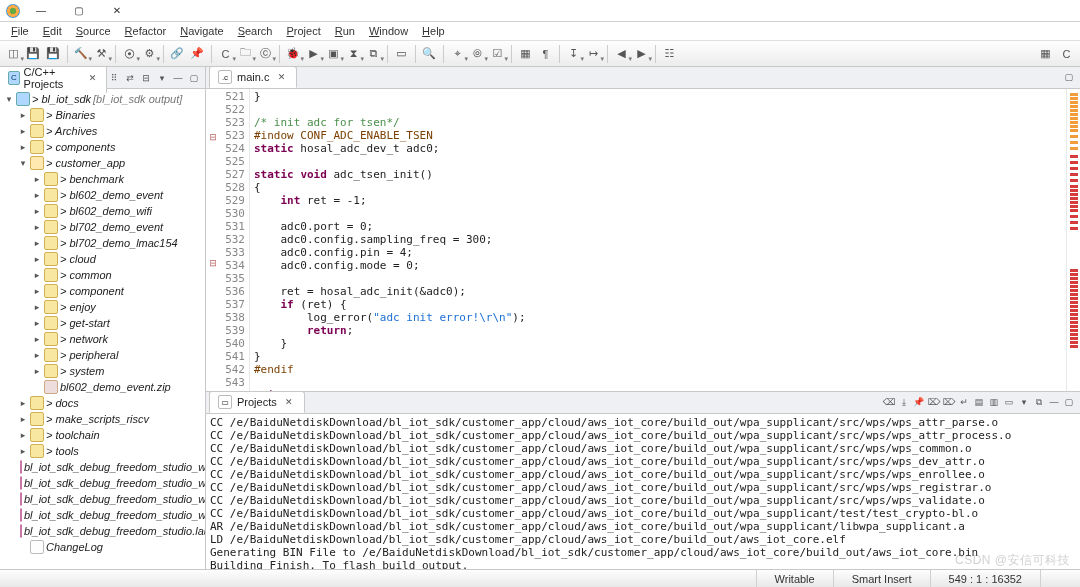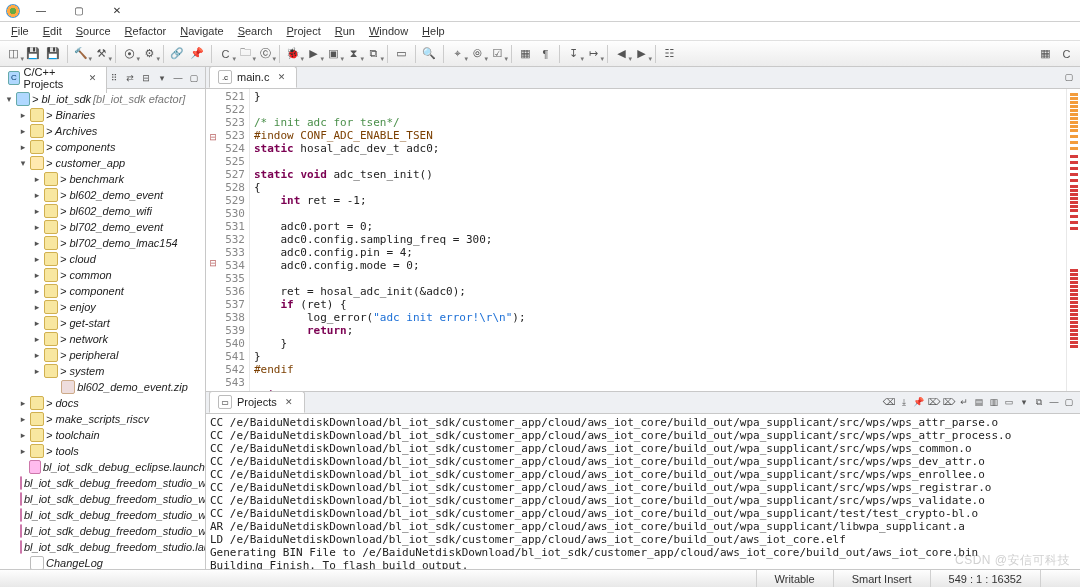--- a/index.html
+++ b/index.html
@@ -314,21 +314,21 @@
         <span class="mini-icon">▾</span>
         <span class="mini-icon">—</span>
         <span class="mini-icon">▢</span>
       </div>
     </div>
     <div class="tree" id="project-tree">
         <div class="tree-row" style="padding-left: 4px;">
           <span class="twisty">▾</span>
           <span class="ticon prj"></span>
           <span class="tree-label">&gt; bl_iot_sdk</span>
-          <span class="tree-label repo"> [bl_iot_sdk efactor]</span>
+          <span class="tree-label repo"> [bl_iot_sdk output]</span>
         </div>
         <div class="tree-row" style="padding-left: 18px;">
           <span class="twisty">▸</span>
           <span class="ticon fld"></span>
           <span class="tree-label">&gt; Binaries</span>
         </div>
         <div class="tree-row" style="padding-left: 18px;">
           <span class="twisty">▸</span>
           <span class="ticon fld"></span>
           <span class="tree-label">&gt; Archives</span>
@@ -401,21 +401,21 @@
         <div class="tree-row" style="padding-left: 32px;">
           <span class="twisty">▸</span>
           <span class="ticon fld"></span>
           <span class="tree-label">&gt; peripheral</span>
         </div>
         <div class="tree-row" style="padding-left: 32px;">
           <span class="twisty">▸</span>
           <span class="ticon fld"></span>
           <span class="tree-label">&gt; system</span>
         </div>
-        <div class="tree-row" style="padding-left: 32px; justify-content: center;">
+        <div class="tree-row" style="padding-left: 32px;">
           <span class="twisty"></span>
           <span class="ticon zip"></span>
           <span class="tree-label">bl602_demo_event.zip</span>
         </div>
         <div class="tree-row" style="padding-left: 18px;">
           <span class="twisty">▸</span>
           <span class="ticon fld"></span>
           <span class="tree-label">&gt; docs</span>
         </div>
         <div class="tree-row" style="padding-left: 18px;">
@@ -425,25 +425,20 @@
         </div>
         <div class="tree-row" style="padding-left: 18px;">
           <span class="twisty">▸</span>
           <span class="ticon fld"></span>
           <span class="tree-label">&gt; toolchain</span>
         </div>
         <div class="tree-row" style="padding-left: 18px;">
           <span class="twisty">▸</span>
           <span class="ticon fld"></span>
           <span class="tree-label">&gt; tools</span>
-        </div>
-        <div class="tree-row" style="padding-left: 18px;">
-          <span class="twisty"></span>
-          <span class="ticon launch"></span>
-          <span class="tree-label">bl_iot_sdk_debug_eclipse.launch</span>
         </div>
         <div class="tree-row" style="padding-left: 18px;">
           <span class="twisty"></span>
           <span class="ticon launch"></span>
           <span class="tree-label">bl_iot_sdk_debug_freedom_studio_win_attach_bl702.launch</span>
         </div>
         <div class="tree-row" style="padding-left: 18px;">
           <span class="twisty"></span>
           <span class="ticon launch"></span>
           <span class="tree-label">bl_iot_sdk_debug_freedom_studio_win_attach.launch</span>

